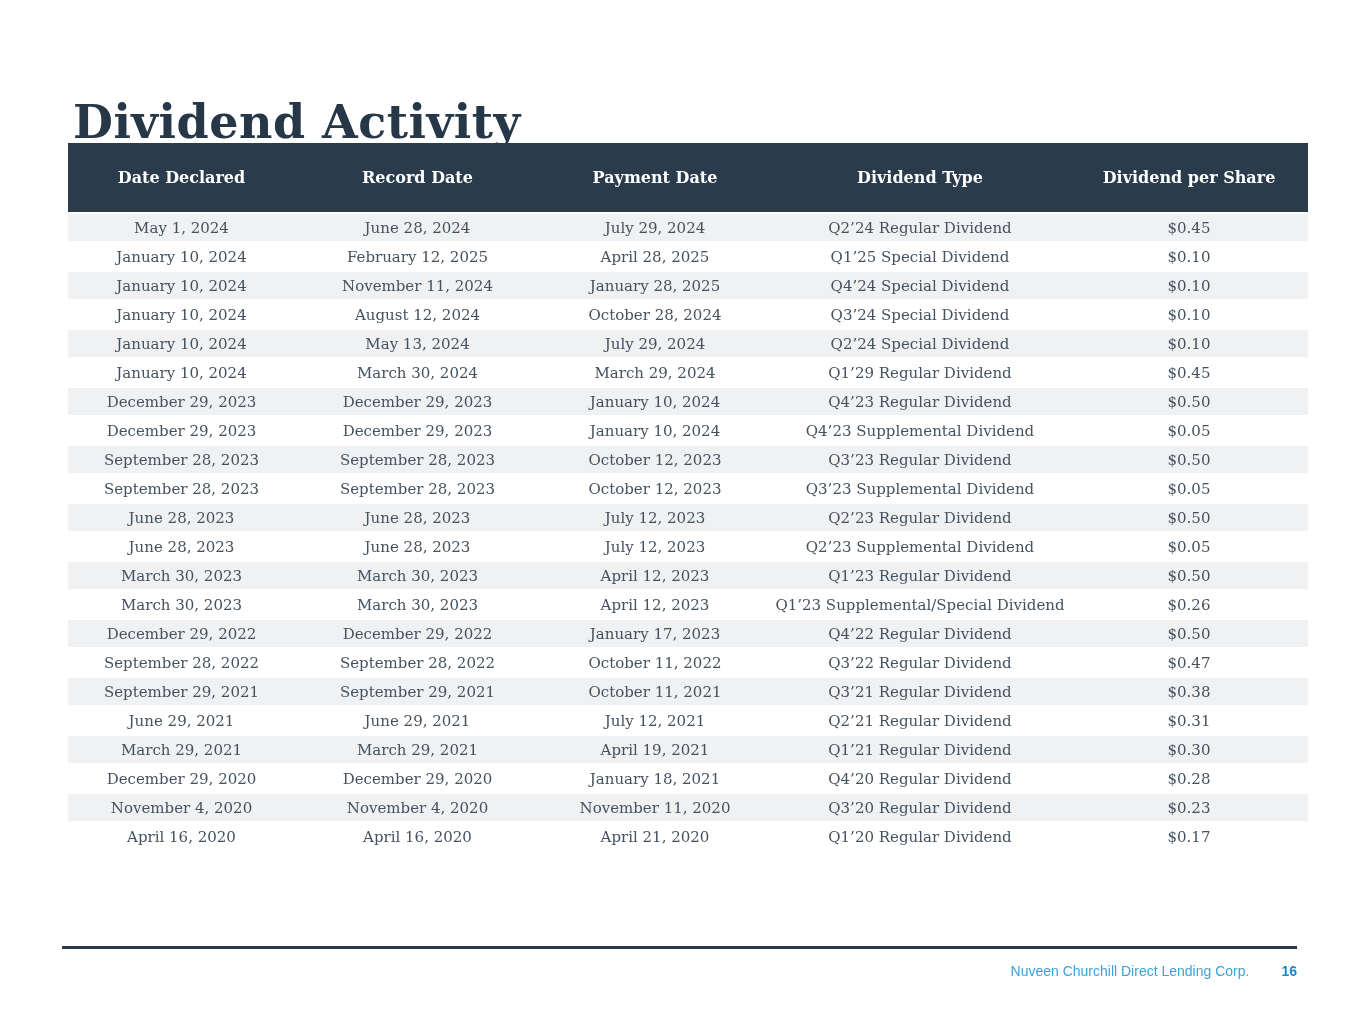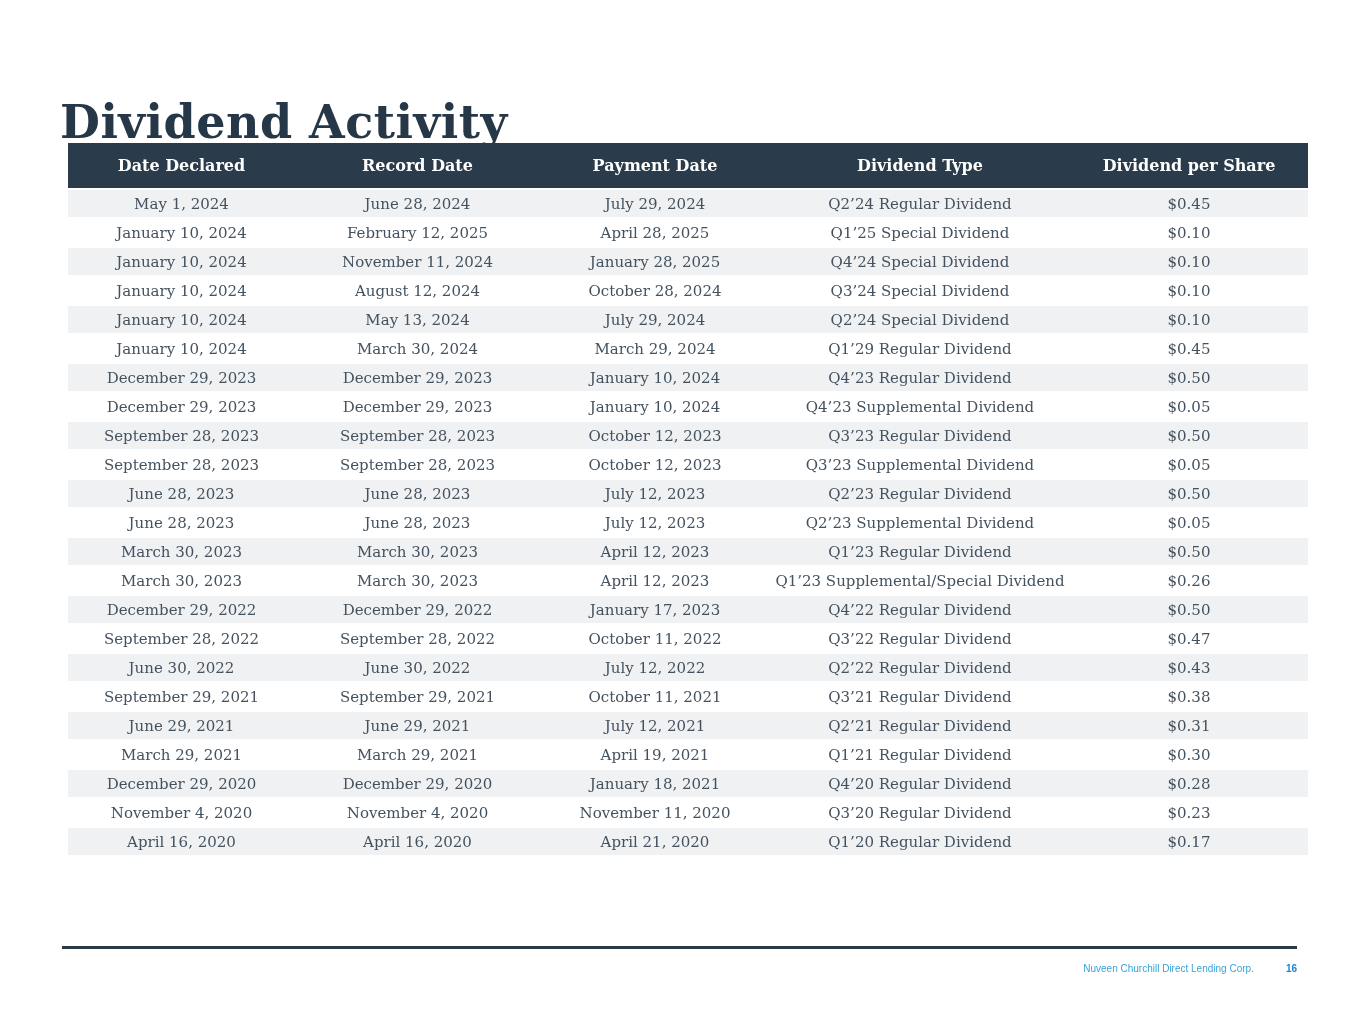--- a/index.html
+++ b/index.html
@@ -10,21 +10,21 @@
   .page {
     position: relative;
     width: 1365px;
     height: 1024px;
     background: #ffffff;
     overflow: hidden;
     font-family: "DejaVu Serif", serif;
   }
   .page-title {
     position: absolute;
-    left: 60px;
+    left: 73px;
     top: 64px;
     font-size: 46px;
     font-weight: bold;
     color: #263748;
     letter-spacing: 0.5px;
     font-family: "DejaVu Serif", serif;
   }
   .dividend-table {
     position: absolute;
     left: 68px;
@@ -35,21 +35,21 @@
     font-family: "DejaVu Serif", serif;
   }
   .dividend-table thead th {
     background: #2a3b4b;
     color: #ffffff;
     font-weight: bold;
     font-size: 16px;
     height: 37px;
     text-align: center;
     vertical-align: middle;
-    padding: 4px;
+    padding: 16px;
     border-bottom: 2px solid #ffffff;
   }
   .dividend-table tbody td {
     height: 27px;
     font-size: 15px;
     color: #44525f;
     text-align: center;
     vertical-align: middle;
     padding: 0;
     border-bottom: 2px solid #ffffff;
@@ -80,21 +80,21 @@
     letter-spacing: -0.5px;
     font-family: "DejaVu Serif", serif;
   }
   .footer-right {
     position: absolute;
     top: 963px;
     right: 68px;
     display: flex;
     align-items: baseline;
     font-family: "Liberation Sans", sans-serif;
-    font-size: 10px;
+    font-size: 14px;
   }
   .footer-company {
     color: #3aa3d8;
   }
   .footer-page-number {
     color: #1d86c8;
     font-weight: bold;
     margin-left: 32px;
   }
 </style>
@@ -229,27 +229,20 @@
           <td>$0.50</td>
         </tr>
         <tr>
           <td>September 28, 2022</td>
           <td>September 28, 2022</td>
           <td>October 11, 2022</td>
           <td>Q3’22 Regular Dividend</td>
           <td>$0.47</td>
         </tr>
         <tr>
-          <td>June 30, 2022</td>
-          <td>June 30, 2022</td>
-          <td>July 12, 2022</td>
-          <td>Q2’22 Regular Dividend</td>
-          <td>$0.43</td>
-        </tr>
-        <tr>
           <td>September 29, 2021</td>
           <td>September 29, 2021</td>
           <td>October 11, 2021</td>
           <td>Q3’21 Regular Dividend</td>
           <td>$0.38</td>
         </tr>
         <tr>
           <td>June 29, 2021</td>
           <td>June 29, 2021</td>
           <td>July 12, 2021</td>

